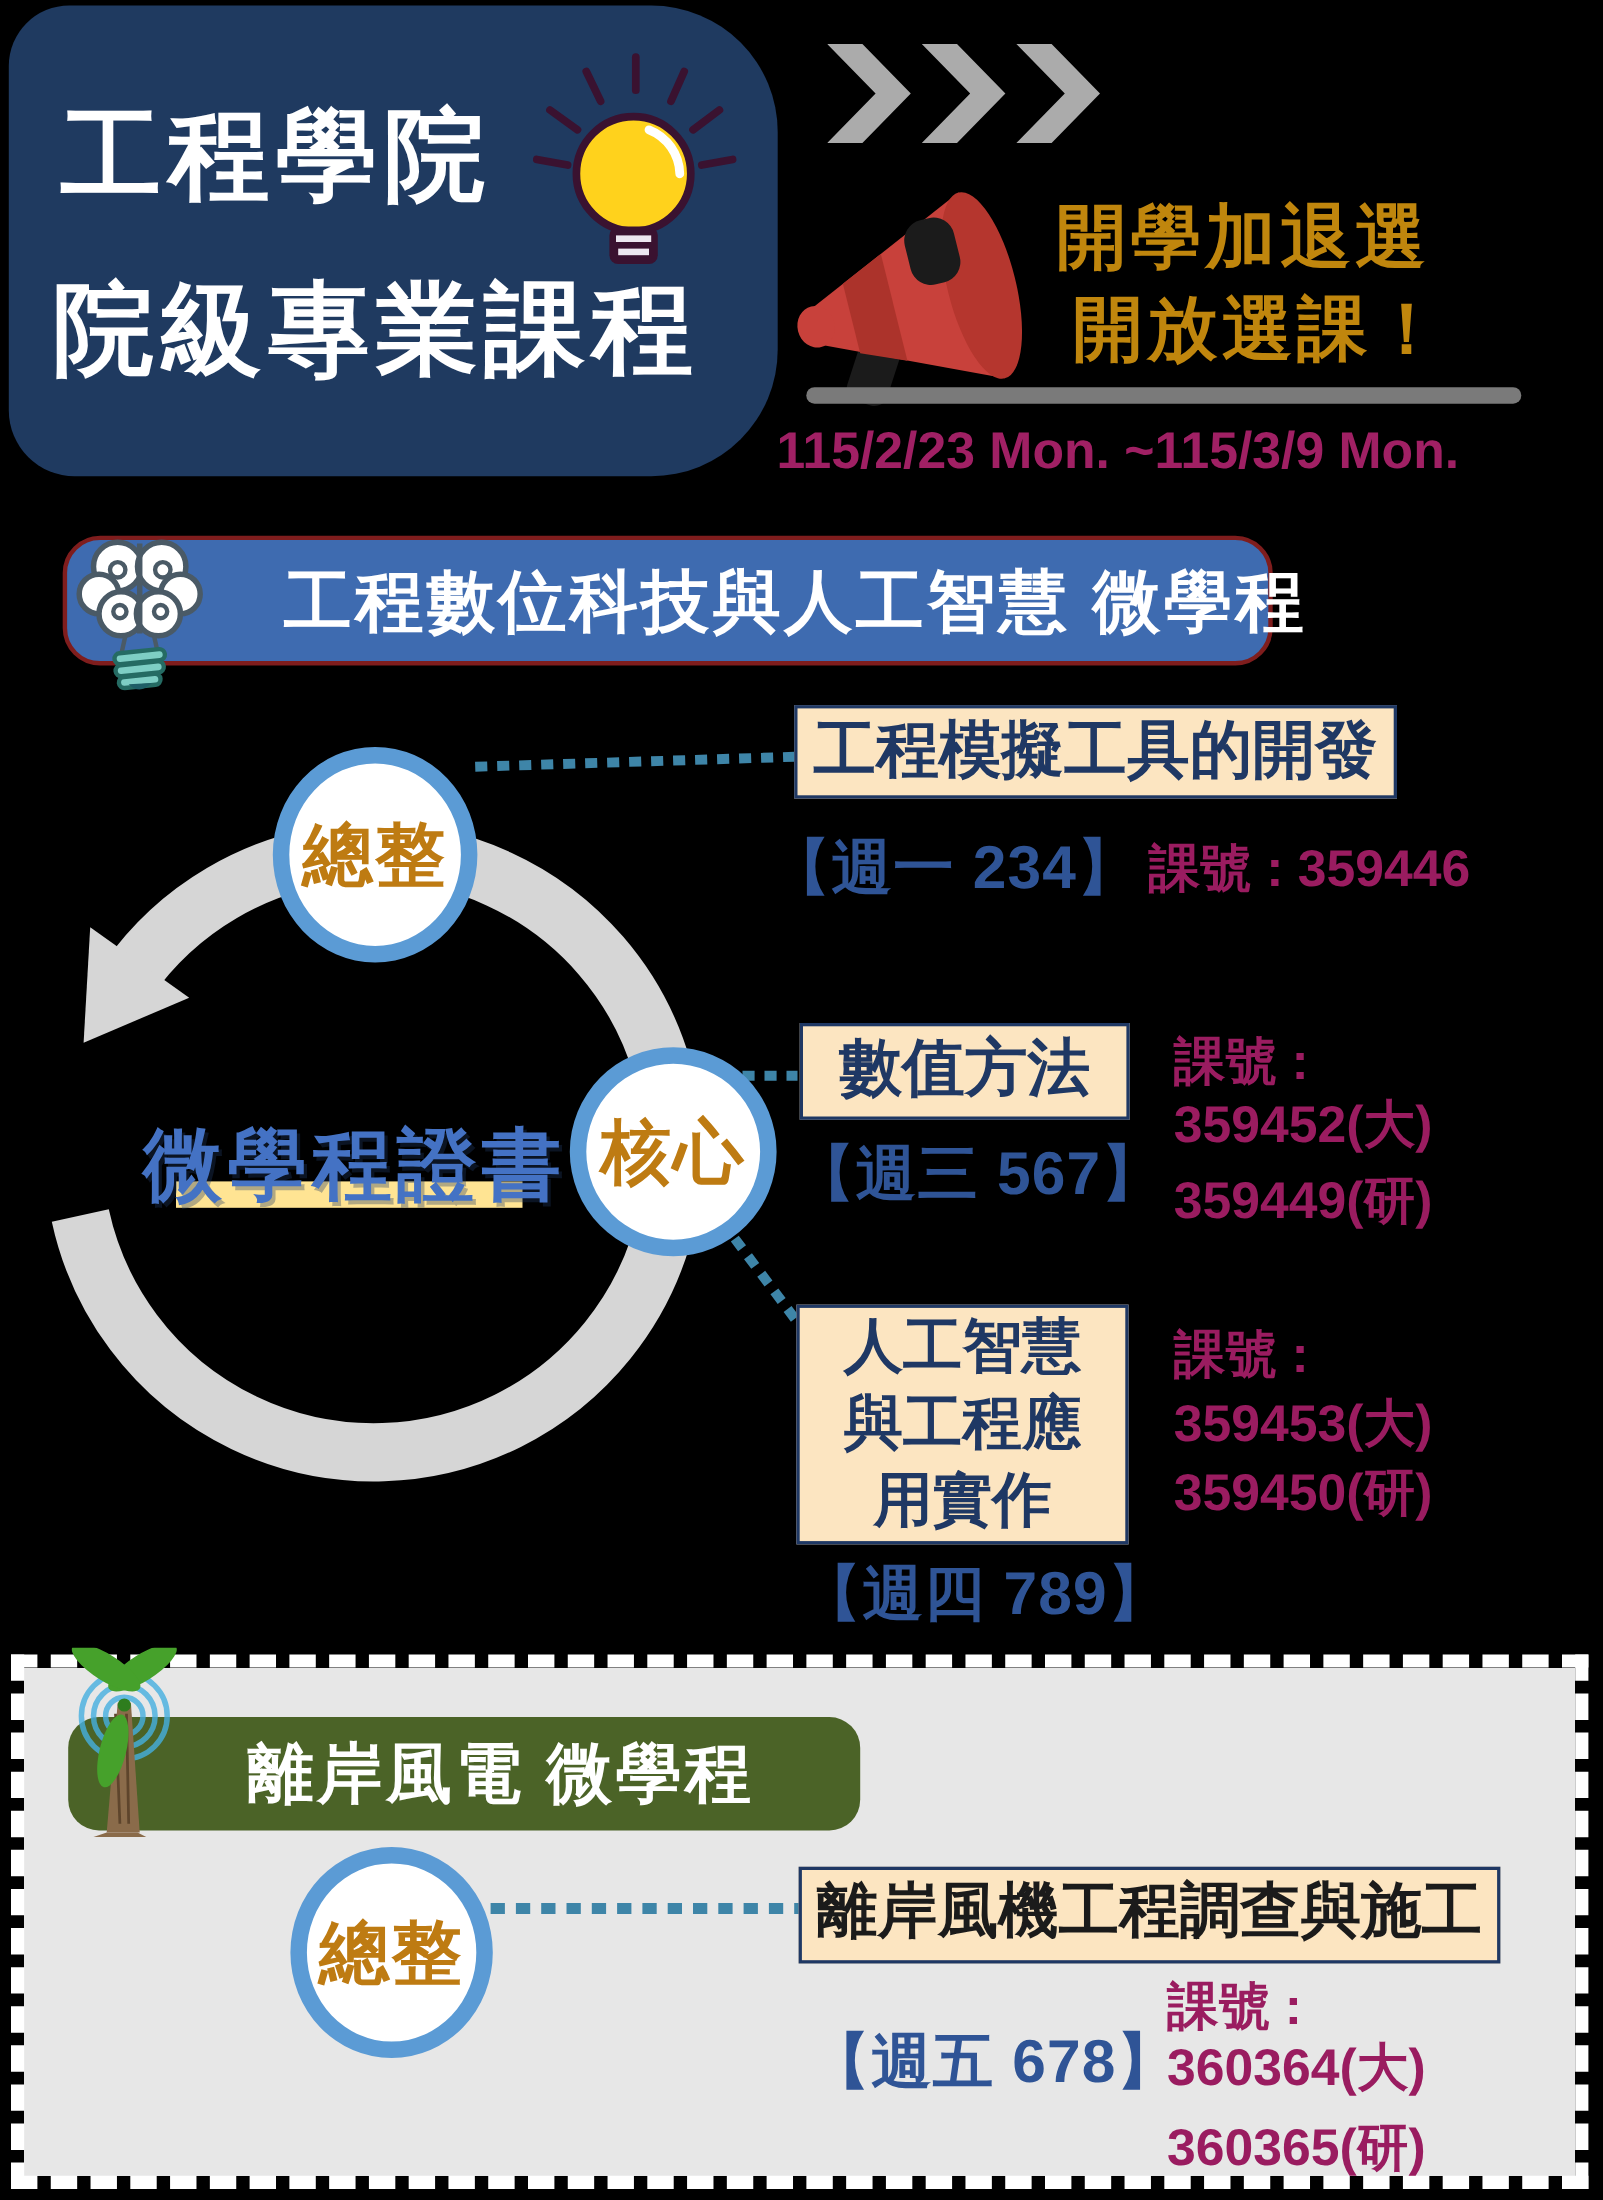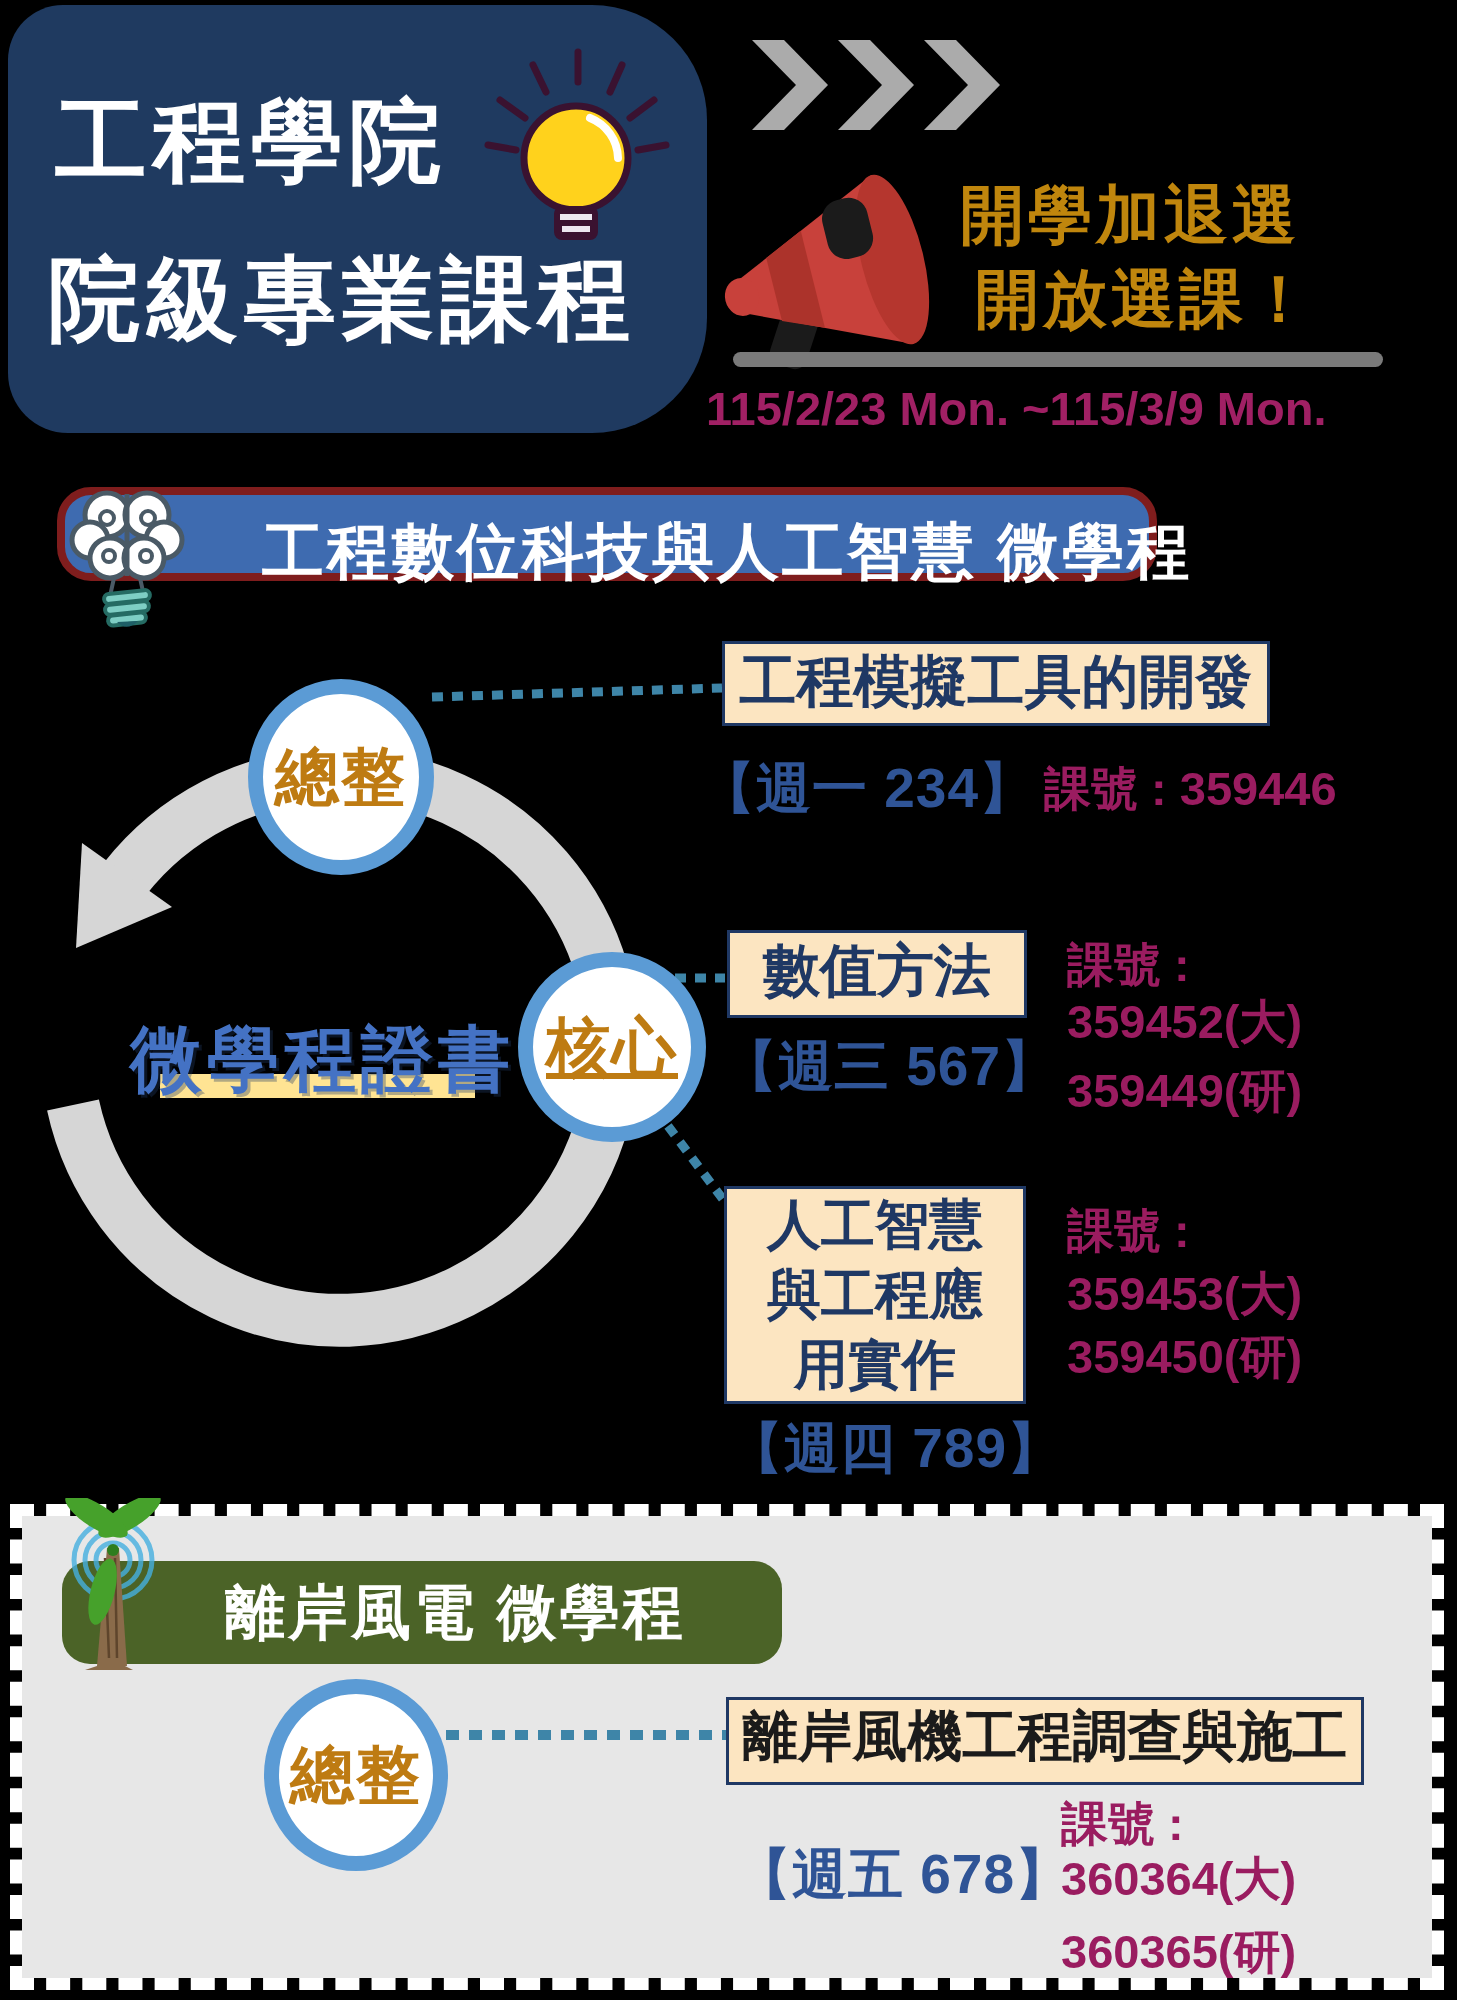--- a/index.html
+++ b/index.html
@@ -14,31 +14,31 @@
   .t1{left:47px;top:75px;}
   .t2{left:40px;top:233px;}
 
   .ann{font-weight:bold;font-size:64px;letter-spacing:4px;color:#C0860D;white-space:nowrap;}
   .ann1{left:960px;top:172px;}
   .ann2{left:975px;top:256px;}
   .divider-bar{left:733px;top:352px;width:650px;height:15px;background:#7A7A7A;border-radius:8px;}
   .date-range{left:706px;top:381px;font-size:47px;font-weight:bold;color:#A02064;white-space:nowrap;}
 
   
-  .banner-blue{left:57px;top:487px;width:1100px;height:94px;background:#3E6BB0;
-               border:8px solid #7f1d1d;border-radius:34px;box-sizing:border-box;}
+  .banner-blue{left:57px;top:487px;width:1100px;height:118px;background:#3E6BB0;
+               border:4px solid #7f1d1d;border-radius:34px;box-sizing:border-box;}
   .banner-blue-text{left:197px;top:0;height:114px;line-height:114px;color:#fff;
                     font-size:62px;font-weight:bold;letter-spacing:3px;white-space:nowrap;}
 
   
   .node{background:#fff;border:15px solid #5B9BD5;border-radius:50%;
         display:flex;align-items:center;justify-content:center;
         font-size:64px;font-weight:bold;color:#BE7B12;letter-spacing:2px;box-sizing:border-box;}
   .node-top{left:248px;top:679px;width:186px;height:196px;}
-  .node-right{left:518px;top:952px;width:188px;height:190px;text-decoration:underline;}
+  .node-right{left:518px;top:952px;width:188px;height:190px;}
   .node-bottom{left:256px;top:1227px;width:186px;height:190px;}
   .node-wind{left:264px;top:1679px;width:184px;height:192px;}
 
   .cert-bar{left:160px;top:1074px;width:315px;height:24px;background:#FFE493;}
   .cert-text{left:130px;top:1012px;font-size:72px;font-weight:bold;color:#4472C4;
              letter-spacing:5px;white-space:nowrap;text-shadow:3px 3px 0 rgba(31,56,100,.35);}
 
   
   .course-box{background:#FCE5C1;border:3px solid #1F3864;box-sizing:border-box;
               display:flex;flex-direction:column;align-items:center;justify-content:flex-start;

